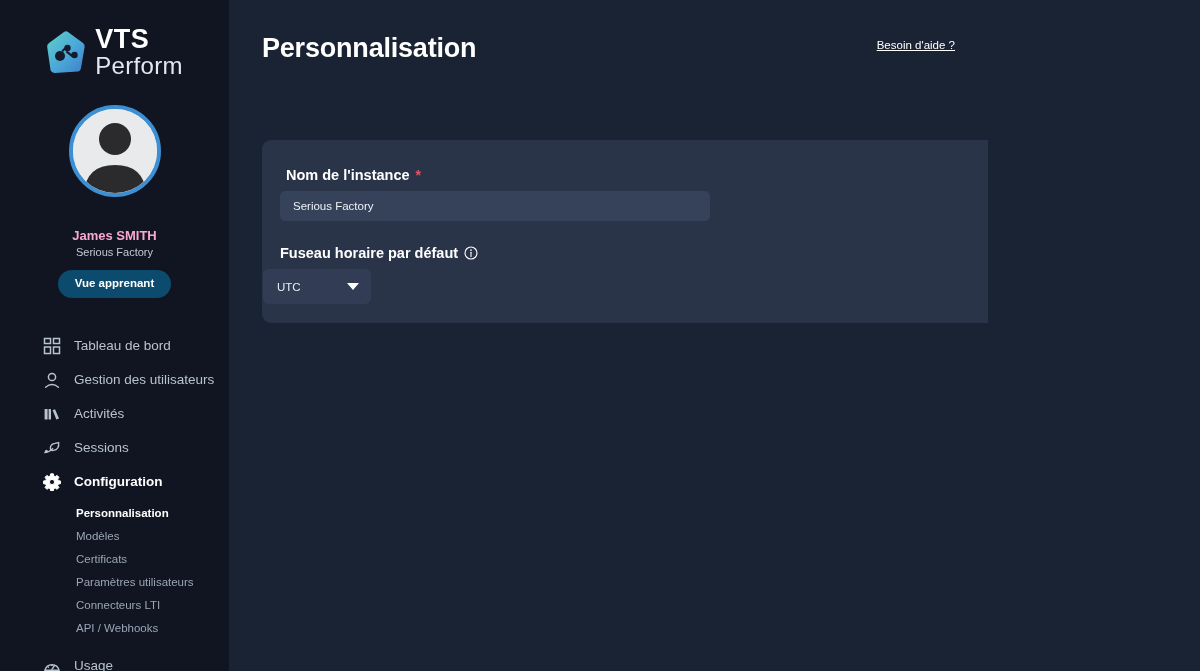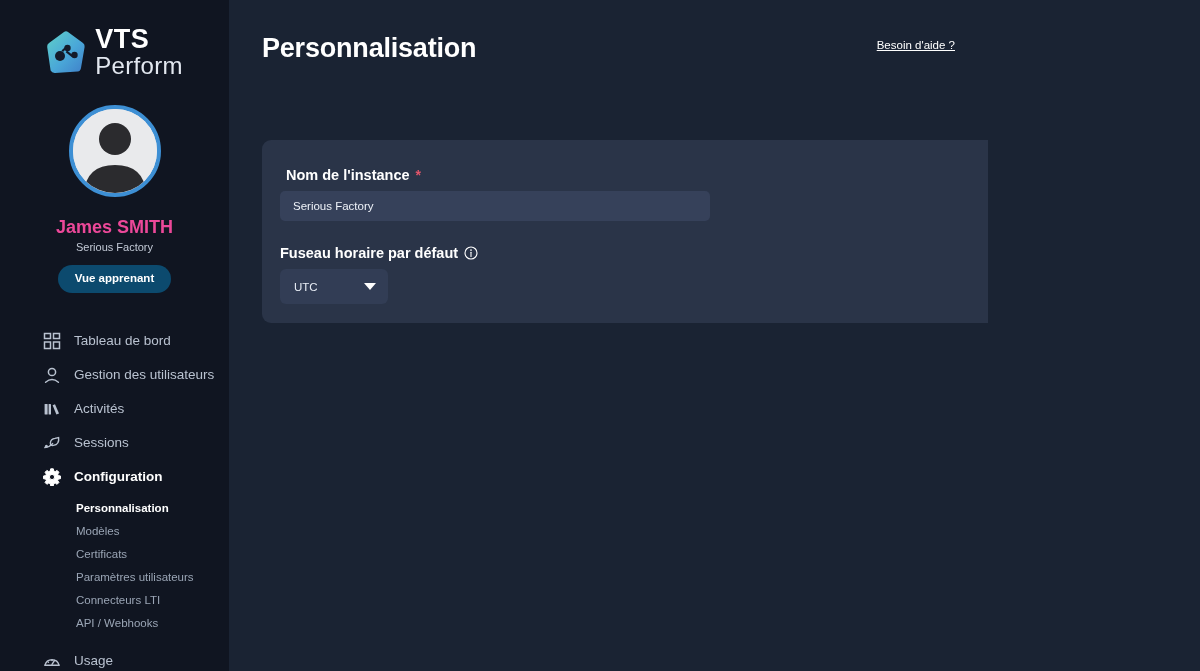--- a/index.html
+++ b/index.html
@@ -41,21 +41,21 @@
   .profile { display:flex; flex-direction:column; align-items:center; margin-top:27px; }
   .avatar {
     width:92px; height:92px; border-radius:50%;
     background:#e9eaec;
     border:4px solid #3d8fd4;
     display:flex; align-items:center; justify-content:center;
     overflow:hidden; position:relative;
   }
   .avatar svg { width:92px; height:92px; display:block; }
   .profile-name {
-    margin-top:20px; font-size:18px; font-weight:bold; color:#ec4899;
+    margin-top:31px; font-size:13px; font-weight:bold; color:#f9a8d4;
   }
   .profile-org {
     margin-top:3px; font-size:11px; color:#c3cad6;
   }
   .learner-btn {
     margin-top:12px;
     background:#0c4a6e; color:#ffffff;
     border:none; border-radius:20px;
     font-family:"Liberation Sans", sans-serif;
     font-size:11.5px; font-weight:bold;
@@ -132,21 +132,21 @@
   .text-input {
     position:absolute; left:18px; top:51px;
     width:430px; height:30px;
     background:#36415a; border:none; border-radius:5px;
     color:#eef2f8; font-size:11.5px;
     font-family:"Liberation Sans", sans-serif;
     padding:0 13px; outline:none;
   }
   .lbl-2 { position:absolute; left:18px; top:105px; }
   .select-box {
-    position:absolute; left:18px; top:129px;
+    position:absolute; left:1px; top:129px;
     width:108px; height:35px;
     background:#323d55; border-radius:6px;
     display:flex; align-items:center; justify-content:space-between;
     padding:0 12px 0 14px;
     cursor:pointer;
   }
   .select-val { font-size:11.5px; color:#e9eef6; }
   .caret {
     width:0; height:0;
     border-left:6px solid transparent;

